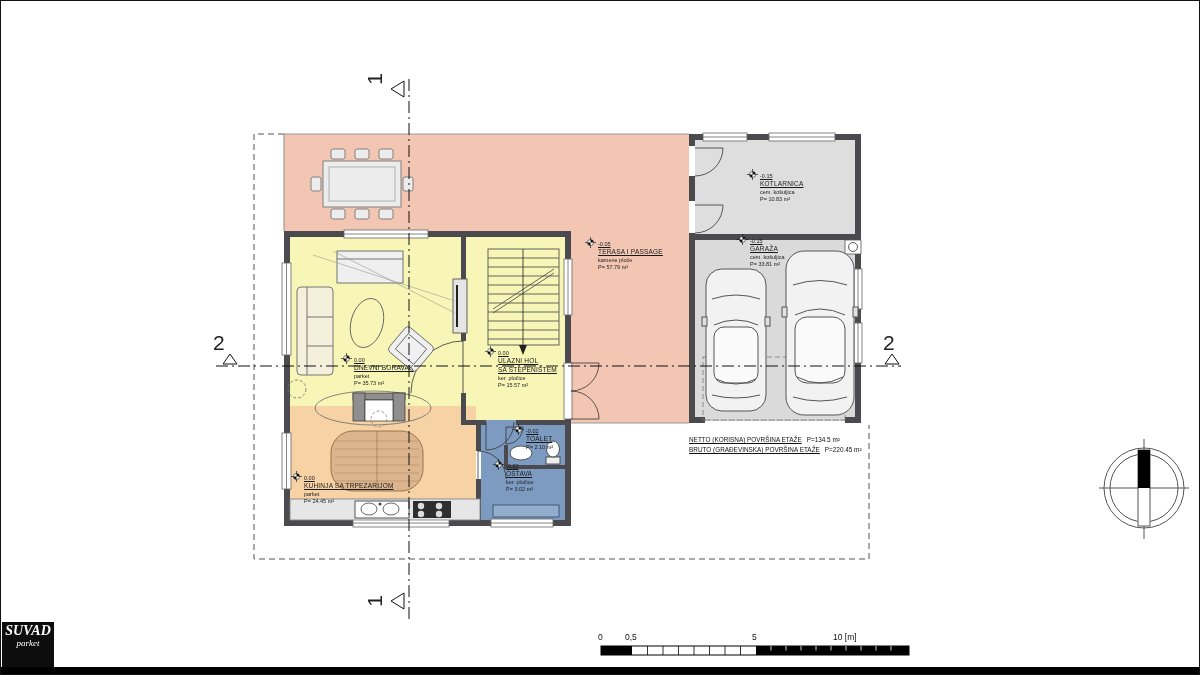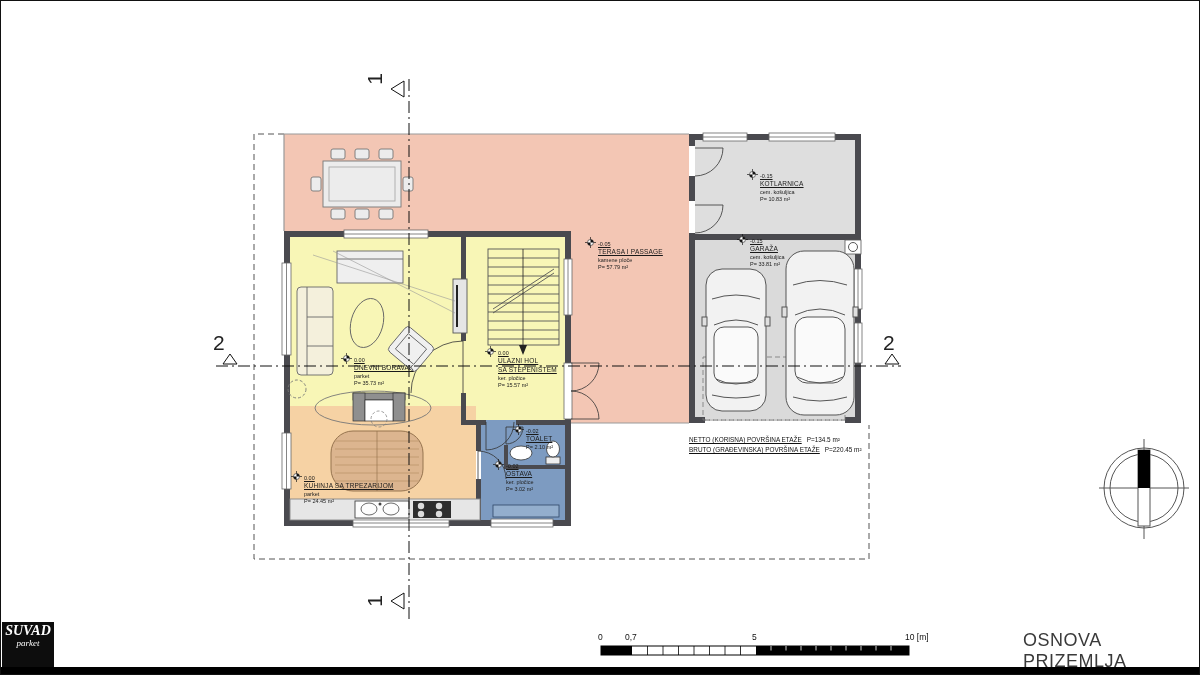--- a/index.html
+++ b/index.html
@@ -357,25 +357,24 @@
     <div><span class="u">NETTO (KORISNA) POVRŠINA ETAŽE</span><span class="val">P=134.5 m²</span></div>
     <div><span class="u">BRUTO (GRAĐEVINSKA) POVRŠINA ETAŽE</span><span class="val">P=220.45 m²</span></div>
   </div>
 
   <div class="sec-num rot" style="left:368px;top:66px">1</div>
   <div class="sec-num rot" style="left:368px;top:588px">1</div>
   <div class="sec-num" style="left:212px;top:330px">2</div>
   <div class="sec-num" style="left:882px;top:330px">2</div>
 
   <div class="scale-label" style="left:597px;top:631px">0</div>
-  <div class="scale-label" style="left:624px;top:631px">0,7</div>
+  <div class="scale-label" style="left:624px;top:631px">0,5</div>
   <div class="scale-label" style="left:751px;top:631px">5</div>
-  <div class="scale-label" style="left:904px;top:631px">10 [m]</div>
-
-  <div id="title">OSNOVA PRIZEMLJA</div>
+  <div class="scale-label" style="left:832px;top:631px">10 [m]</div>
+
 
   <div id="logo">
     <div class="l1">SUVAD</div>
     <div class="l2">parket</div>
   </div>
 
   <div id="bottombar"></div>
 </div>
 
 </body></html>

